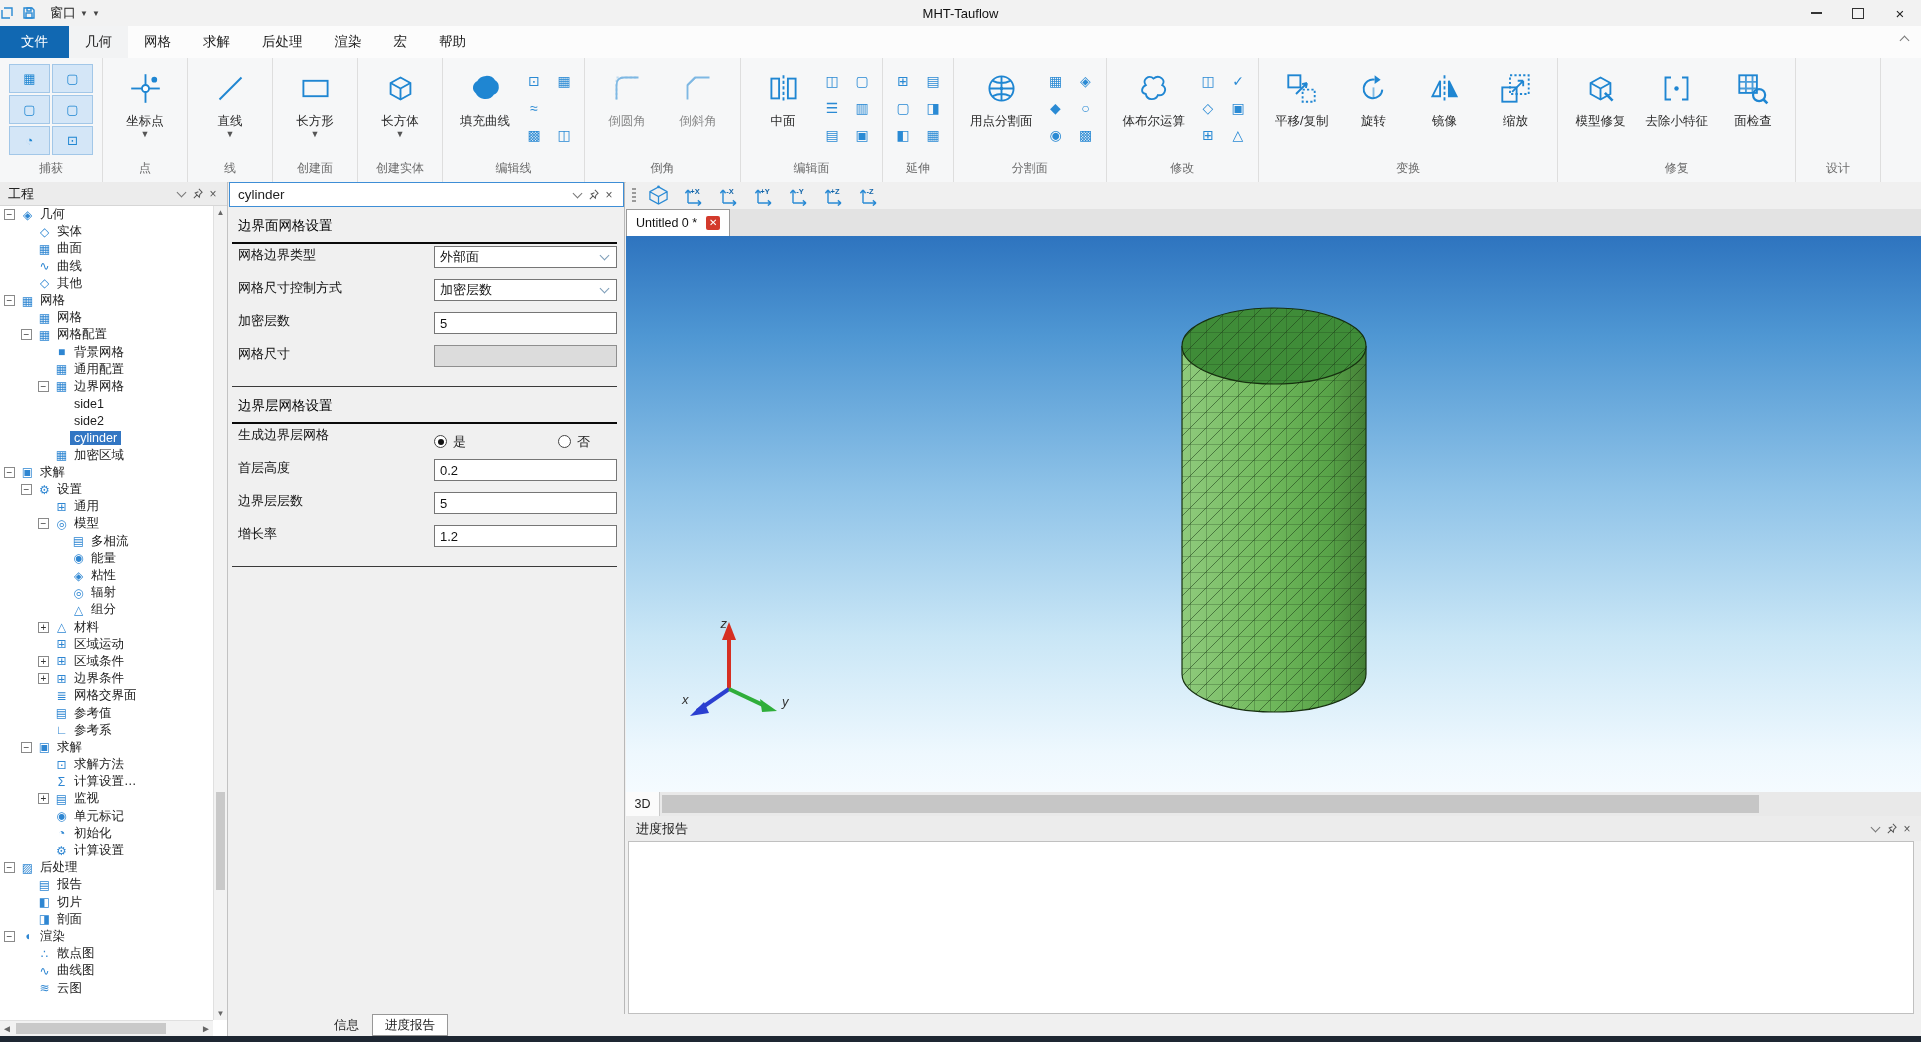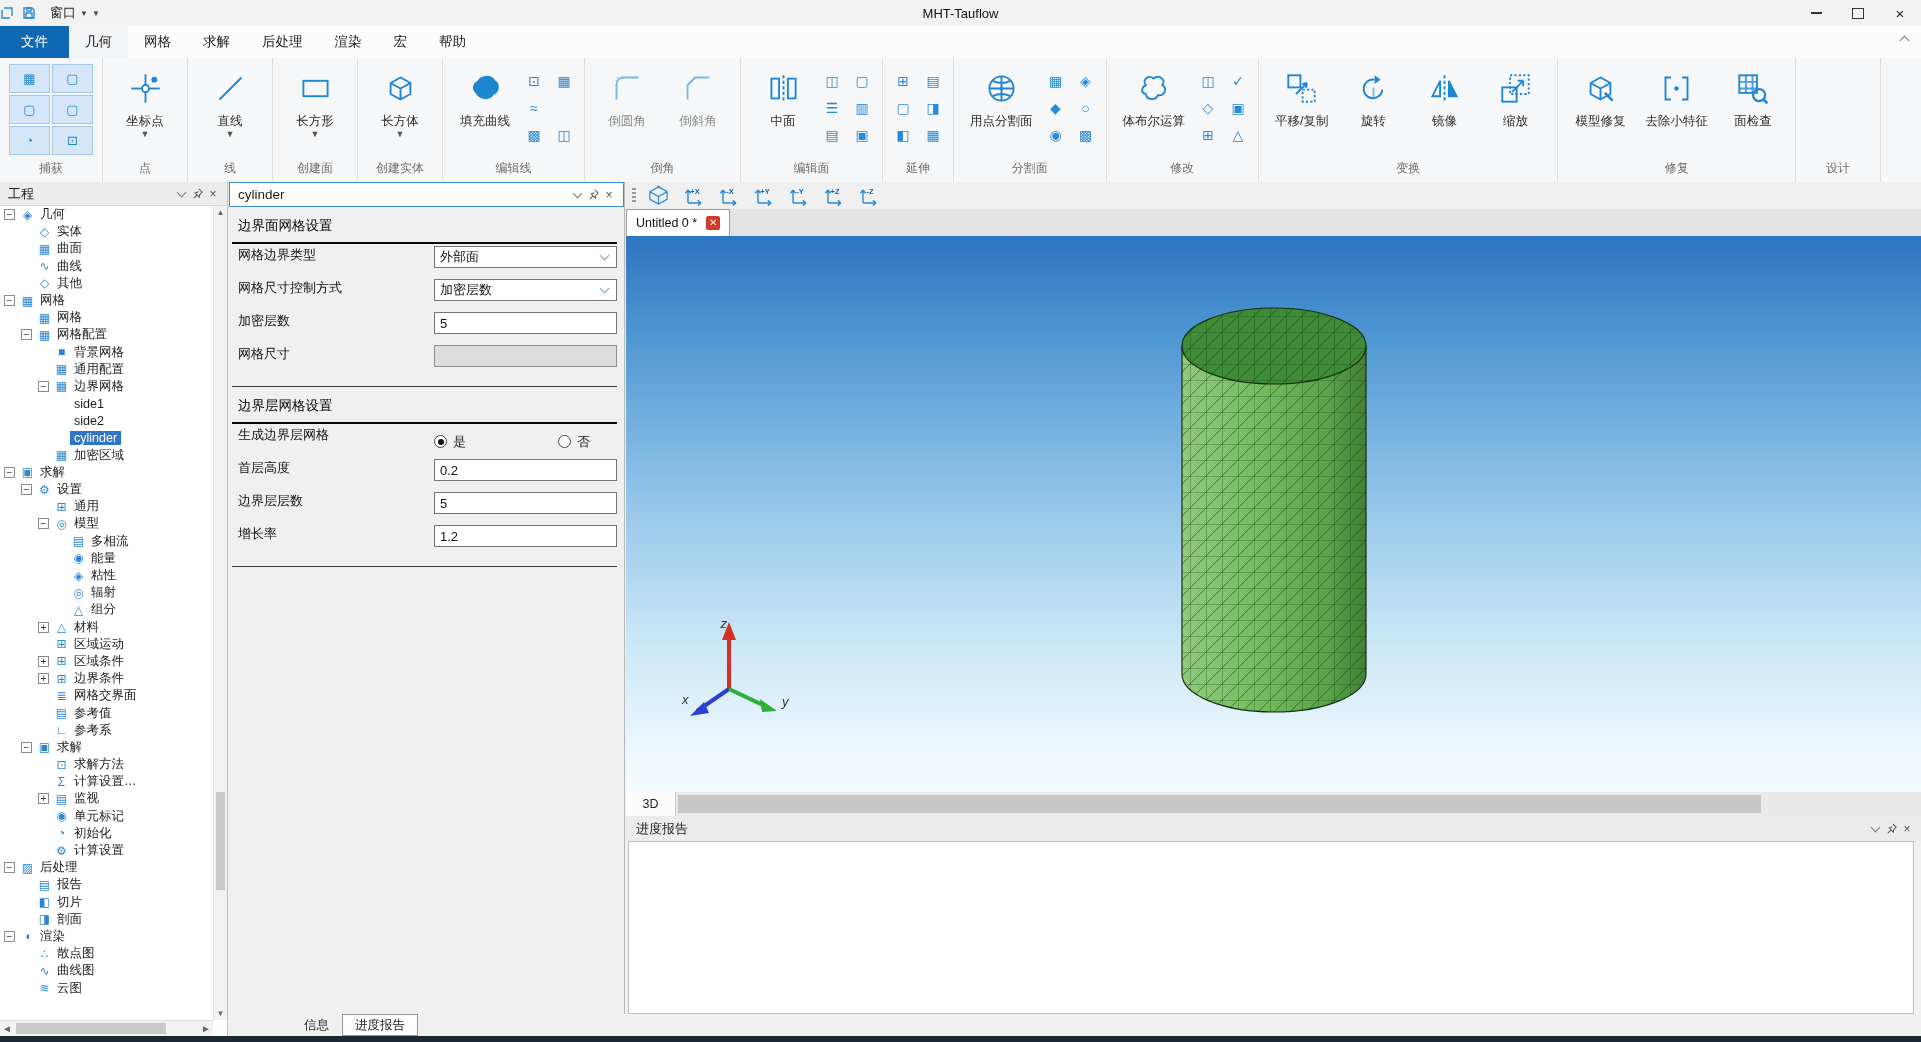--- a/index.html
+++ b/index.html
@@ -88,29 +88,29 @@
   .vhandle{width:4px;height:16px;background:repeating-linear-gradient(#9a9a9a 0 2px,transparent 2px 4px);margin-right:2px;}
   .axbtn{display:flex;align-items:center;justify-content:center;height:24px;padding:0 2px;}
   .tabbar{position:absolute;left:0;right:0;top:27px;height:27px;background:#e3e3e3;display:flex;align-items:stretch;}
   .doctab{background:#fff;border:1px solid #9a9a9a;border-bottom:none;display:flex;align-items:center;padding:0 9px;font-size:12.5px;color:#111;gap:9px;}
   .tabclose{background:#d33a2c;color:#fff;width:14px;height:14px;line-height:14px;text-align:center;font-size:10px;border-radius:2px;}
   .viewport{position:absolute;left:0;right:0;top:54px;height:556px;overflow:hidden;
             background:linear-gradient(180deg,#2e74bf 0%,#4f97d3 18%,#8fc3e8 46%,#c9e6f6 72%,#eef8fe 93%,#f5fbff 100%);}
   .cyl{position:absolute;left:548px;top:64px;}
   .triad{position:absolute;left:48px;top:378px;}
   .vpbottom{position:absolute;left:0;right:0;top:610px;height:24px;background:#f0f0f0;display:flex;align-items:center;}
-  .mode{width:50px;height:100%;background:#fbfbfb;border-right:1px solid #c9c9c9;display:flex;align-items:center;justify-content:center;font-size:12.5px;color:#222;box-sizing:border-box;}
+  .mode{width:34px;height:100%;background:#fbfbfb;border-right:1px solid #c9c9c9;display:flex;align-items:center;justify-content:center;font-size:12.5px;color:#222;box-sizing:border-box;}
   .vpscroll{flex:1;height:100%;background:#e9e9e9;position:relative;}
   .vpthumb{position:absolute;left:2px;top:3px;bottom:3px;width:87%;background:#c6c6c6;}
   .proghead{position:absolute;left:0;right:0;top:634px;height:25px;background:#ececec;display:flex;align-items:center;padding:0 6px 0 10px;font-size:13px;box-sizing:border-box;}
   .proghead .sp{flex:1;}
   .progbody{position:absolute;left:2px;right:7px;top:659px;bottom:0;background:#fff;border:1px solid #c0c0c0;box-sizing:border-box;}
 
   
-  .bottomtabs{position:absolute;left:229px;right:0;bottom:6px;height:22px;background:#f0f0f0;display:flex;align-items:stretch;padding-left:62px;}
+  .bottomtabs{position:absolute;left:229px;right:0;bottom:6px;height:22px;background:#f0f0f0;display:flex;align-items:stretch;padding-left:92px;}
   .btab{padding:0 12px;display:flex;align-items:center;font-size:12.5px;color:#222;border:1px solid transparent;}
   .btab.active{background:#fff;border-color:#989898;}
   .darkstrip{position:absolute;left:0;right:0;bottom:0;height:6px;background:#1e2732;}
 </style>
 </head>
 <body>
 
 <div class="window">
 
   <div class="titlebar">

